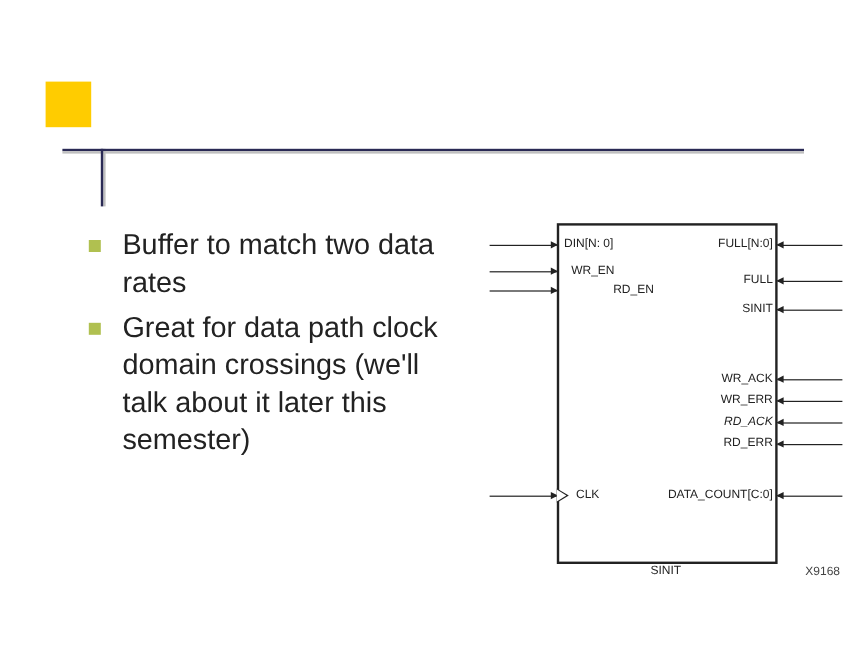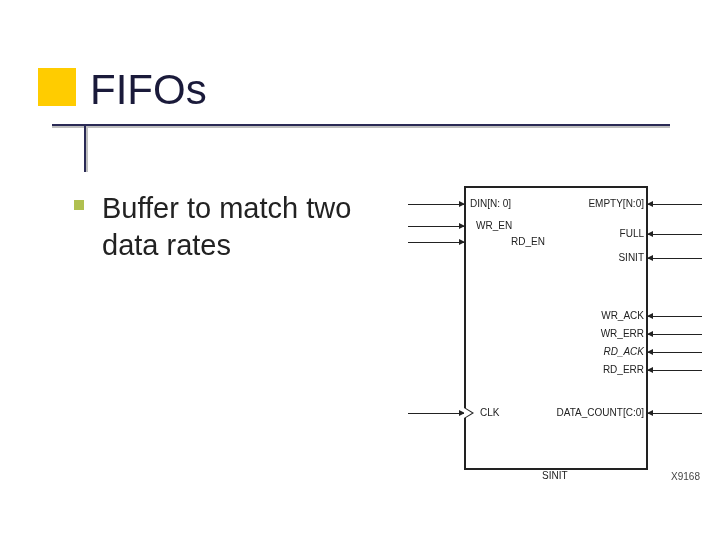--- a/index.html
+++ b/index.html
@@ -81,21 +81,21 @@
     margin-bottom: 8px;
   }
   .bullet {
     width: 10px; height: 10px;
     background: #b0c050;
     margin-top: 10px;
     margin-right: 18px;
     flex-shrink: 0;
   }
   .item-text {
-    font-size: 29px;
+    font-size: 24px;
     color: #222;
     line-height: 1.28;
   }
   .diagram {
     position: absolute;
     left: 408px;
     top: 186px;
     width: 294px;
     height: 290px;
   }
@@ -160,44 +160,47 @@
 </style>
 </head>
 <body>
 
 <div class="title-wrap">
   <div class="accent-box"></div>
   <div class="title-rule"></div>
   <div class="title-shadow"></div>
   <div class="vbar"></div>
   <div class="vbar-shadow"></div>
-  <div class="title-text">FIFOs</div>
 </div>
 
 <div class="body-list">
   <div class="item">
     <div class="bullet"></div>
     <div class="item-text">Buffer to match two data rates</div>
   </div>
+  <div class="item">
+    <div class="bullet"></div>
+    <div class="item-text">Great for data path clock domain crossings (we'll talk about it later this semester)</div>
+  </div>
 </div>
 
 <div class="diagram">
   <div class="diag-box"></div>
 
   <div class="lead arrow-right" style="left:0; top:18px; width:56px;"></div>
   <div class="pin" style="left:62px; top:12px;">DIN[N: 0]</div>
 
   <div class="lead arrow-right" style="left:0; top:40px; width:56px;"></div>
   <div class="pin" style="left:68px; top:34px;">WR_EN</div>
 
   <div class="lead arrow-right" style="left:0; top:56px; width:56px;"></div>
   <div class="pin" style="left:62px; top:50px;padding-left:41px;">RD_EN</div>
 
   <div class="lead arrow-left" style="left:240px; top:18px; width:54px;"></div>
-  <div class="pin" style="right:58px; top:12px;">EMPTY[N:0]</div>
+  <div class="pin" style="right:58px; top:12px;">FULL[N:0]</div>
 
   <div class="lead arrow-left" style="left:240px; top:48px; width:54px;"></div>
   <div class="pin" style="right:58px; top:42px;">FULL</div>
 
   <div class="lead arrow-left" style="left:240px; top:72px; width:54px;"></div>
   <div class="pin" style="right:58px; top:66px;">SINIT</div>
 
   <div class="lead arrow-left" style="left:240px; top:130px; width:54px;"></div>
   <div class="pin" style="right:58px; top:124px;text-align:right;">WR_ACK</div>
 

